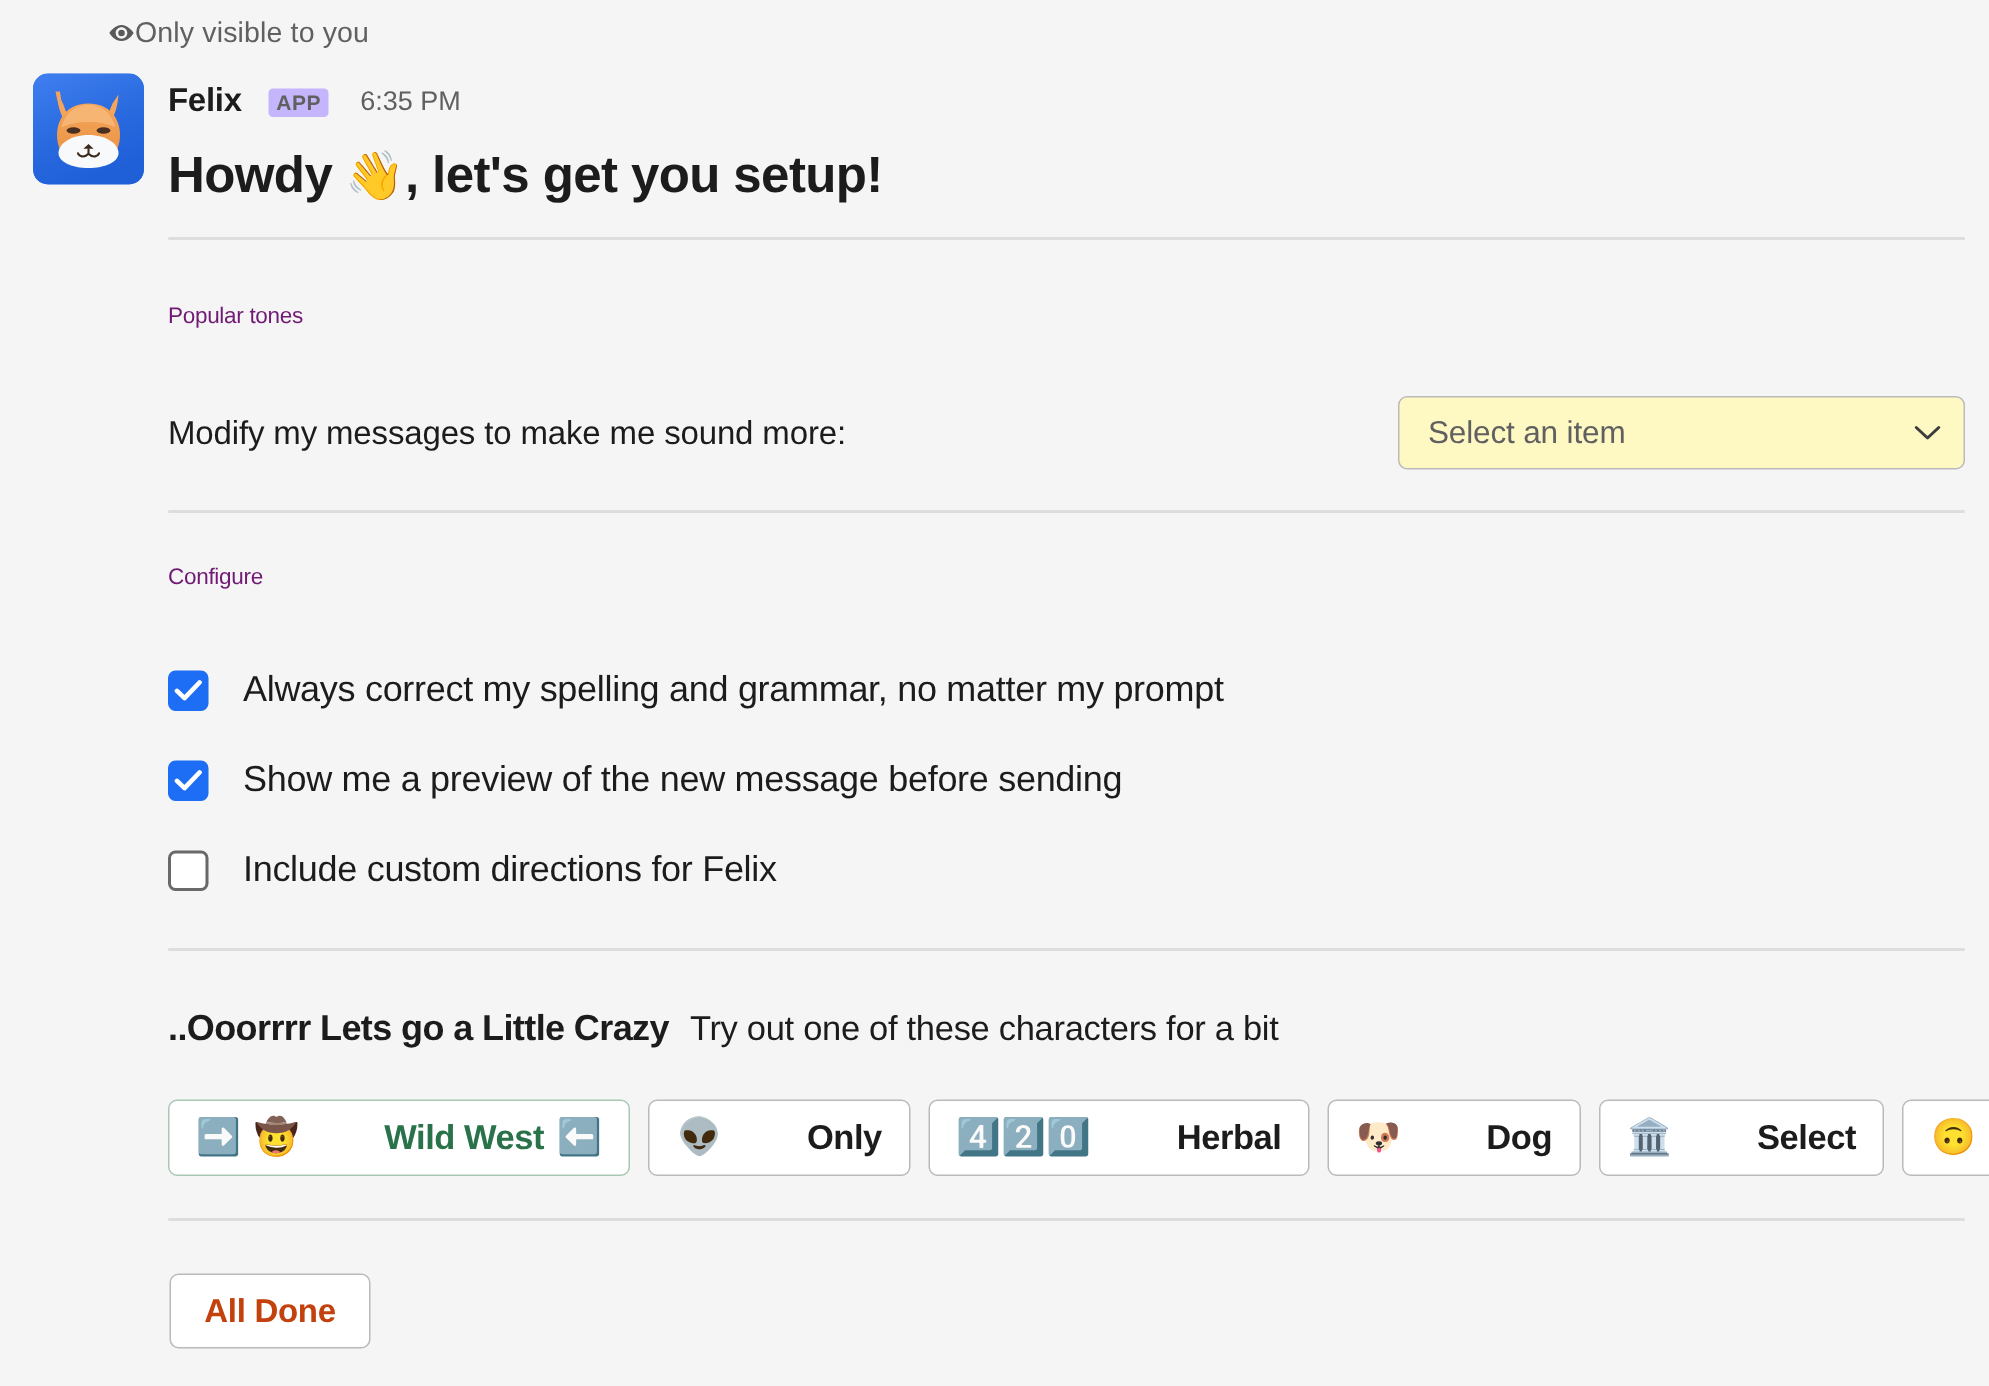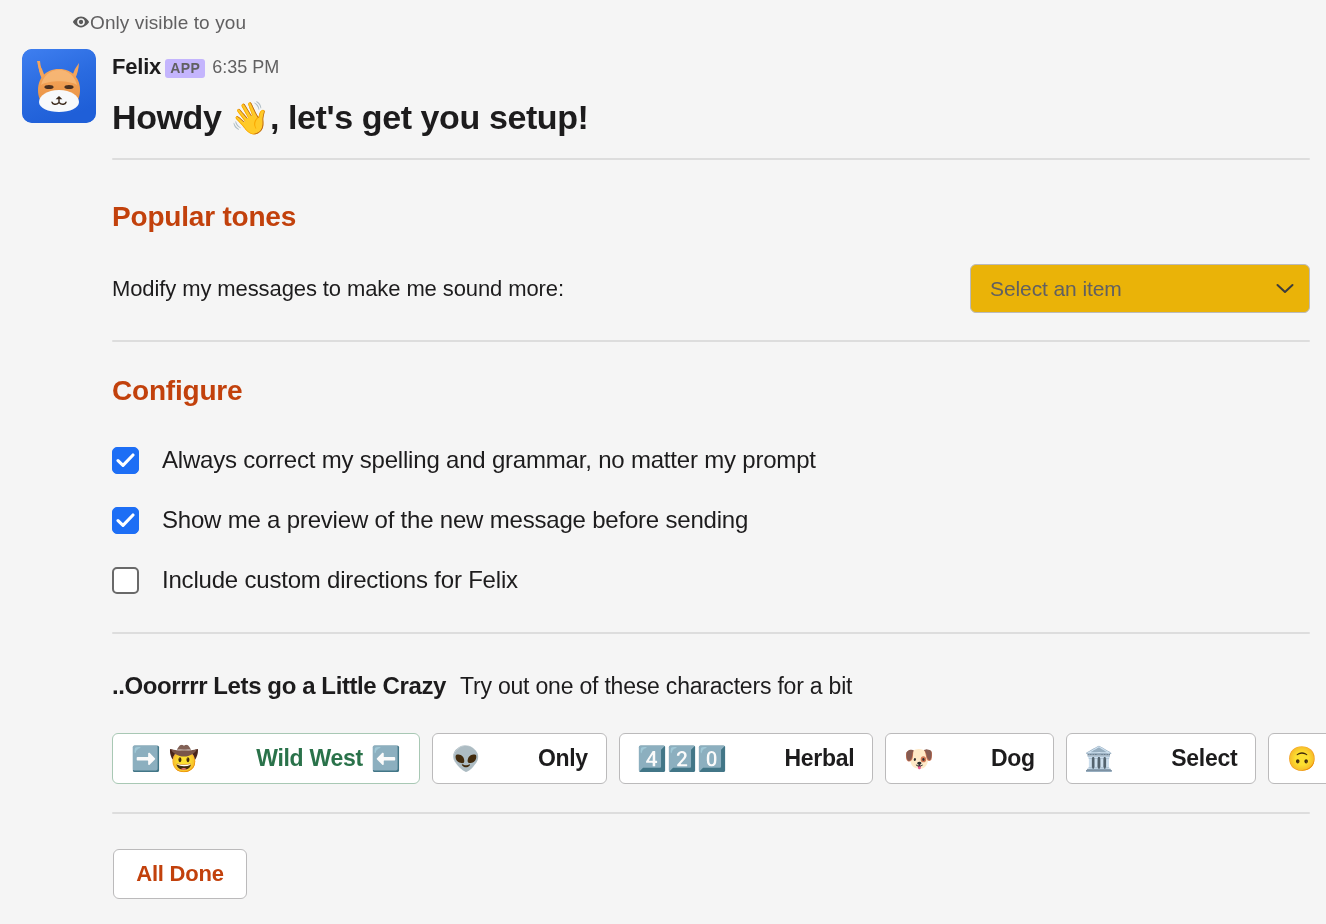--- a/index.html
+++ b/index.html
@@ -50,21 +50,21 @@
     background: #2f6fe4;
   }
   .avatar svg { display: block; width: 74px; height: 74px; }
 
   .msg-head {
     position: absolute;
     left: 112px;
     top: 52px;
     display: flex;
     align-items: center;
-    gap: 4px;
+    gap: 18px;
     height: 30px;
   }
   .sender-name {
     font-size: 22px;
     font-weight: 800;
     color: #1d1c1d;
     line-height: 1;
     letter-spacing: -0.2px;
   }
   .app-badge {
@@ -114,23 +114,23 @@
   }
   #divider-1 { top: 158px; }
   #divider-2 { top: 340px; }
   #divider-3 { top: 632px; }
   #divider-4 { top: 812px; }
 
   
   .section-title {
     position: absolute;
     left: 112px;
-    font-size: 28px;
-    font-weight: 700;
-    color: #c2410c;
+    font-size: 15px;
+    font-weight: 400;
+    color: #701a75;
     letter-spacing: -0.2px;
     line-height: 1;
   }
   #popular-tones-title { top: 203px; }
   #configure-title { top: 377px; text-align: center; }
 
   .tone-row {
     position: absolute;
     left: 112px;
     top: 264px;
@@ -139,23 +139,23 @@
     align-items: center;
     justify-content: space-between;
   }
   .tone-label {
     font-size: 22px;
     color: #1d1c1d;
     line-height: 1;
     letter-spacing: -0.1px;
   }
   .select-box {
-    width: 340px;
+    width: 378px;
     height: 49px;
-    background: #eab308;
+    background: #fef9c3;
     border: 1px solid #bbbabb;
     border-radius: 6px;
     display: flex;
     align-items: center;
     justify-content: space-between;
     padding: 0 15px 0 19px;
     cursor: pointer;
   }
   .select-placeholder {
     font-size: 21px;

